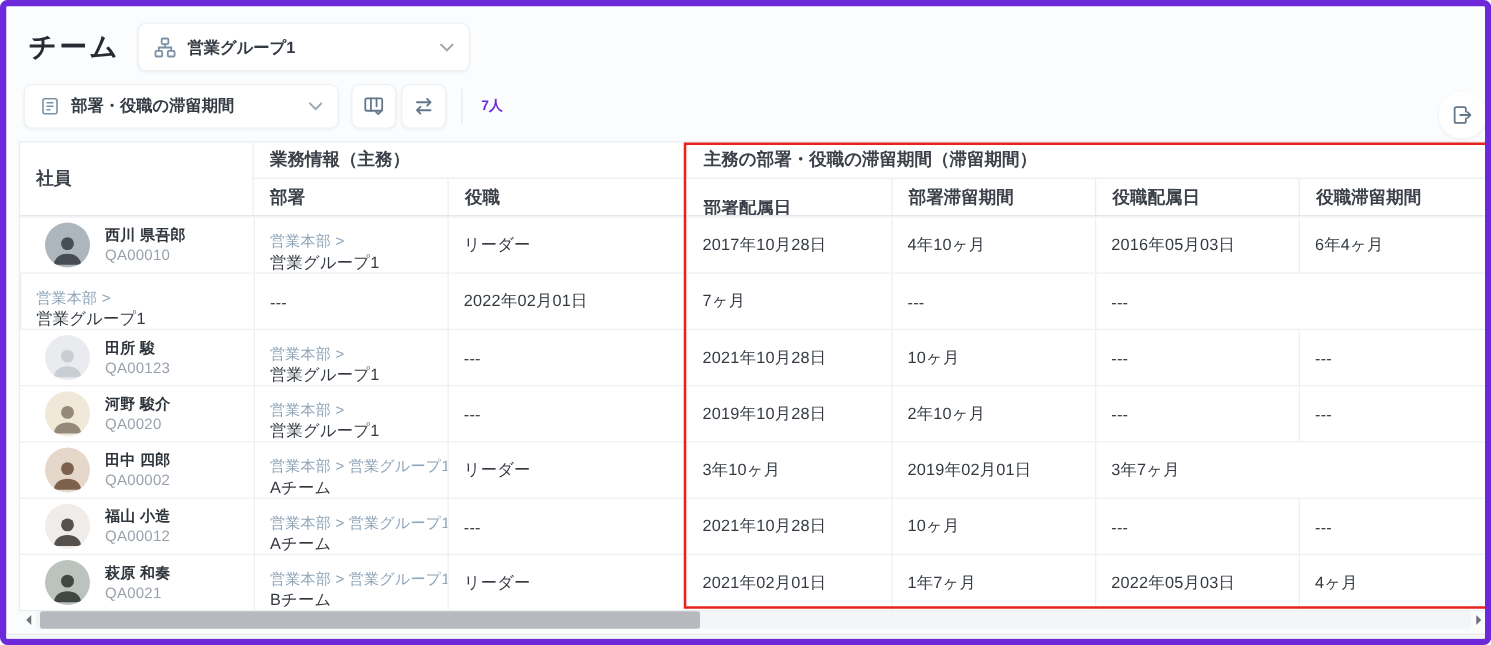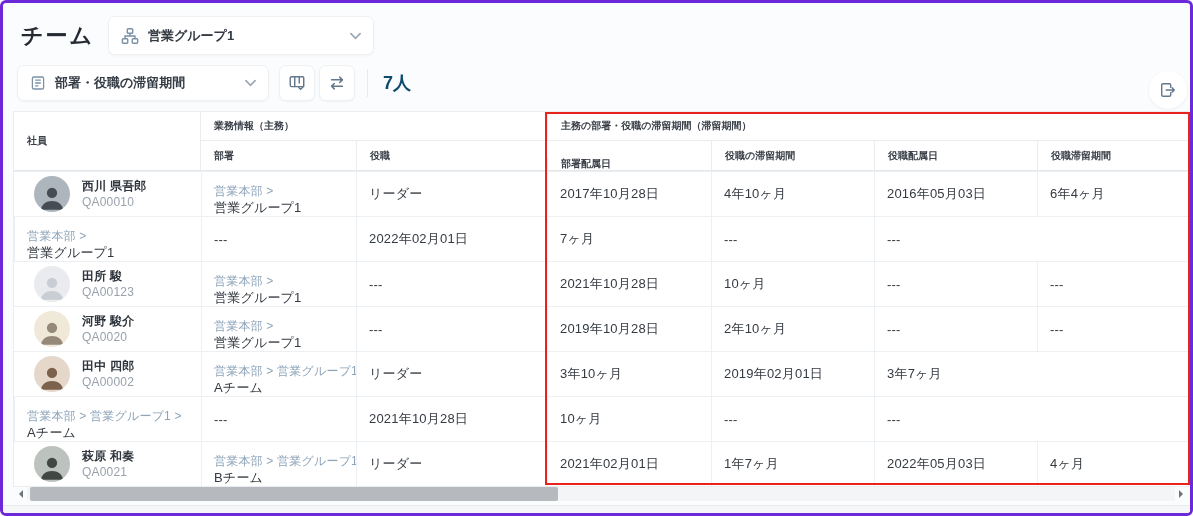--- a/index.html
+++ b/index.html
@@ -1,19 +1,19 @@
 <!DOCTYPE html>
 <html><head>
 <meta charset="utf-8">
 <style>
   * { margin:0; padding:0; box-sizing:border-box; }
   html,body { background:#fff; font-family:"Liberation Sans","DejaVu Sans",sans-serif; }
   .app {
     position:relative; width:1193px; height:516px; background:#fbfcfd;
-    border:3px solid #6d28d9; border-radius:6px; overflow:hidden;
+    border:5px solid #6d28d9; border-radius:6px; overflow:hidden;
     --cols:187px 155px 191px 164px 163px 163px 1fr;
     --line:#eaedf0; --text:#343a41; --muted:#99a1ab; --icon:#69809a;
   }
   
   .page-title { position:absolute; left:18px; top:18px; font-size:22px; font-weight:700; color:#262b33; letter-spacing:2px; }
   .selector {
     position:absolute; display:flex; align-items:center; gap:9px;
     background:#fff; border:1px solid #eef1f3; border-radius:7px;
     box-shadow:0 1px 2px rgba(40,60,80,.05); padding:0 12px; cursor:pointer;
   }
@@ -21,29 +21,29 @@
   .view-selector { left:14px; top:62px; width:252px; height:36px; }
   .selector .label { flex:1; font-size:13px; font-weight:700; color:#333a43; }
   .icon-btn {
     position:absolute; width:36px; height:36px; top:62px; background:#fff;
     border:1px solid #eef1f3; border-radius:7px; box-shadow:0 1px 2px rgba(40,60,80,.05);
     display:flex; align-items:center; justify-content:center; cursor:pointer;
   }
   .btn-columns { left:276px; }
   .btn-swap { left:316px; }
   .toolbar-divider { position:absolute; left:364px; top:66px; width:1px; height:28px; background:#e6eaed; }
-  .member-count { position:absolute; left:380px; top:62px; height:36px; line-height:36px; font-size:18px; font-weight:700; color:#0c4a6e; }
+  .member-count { position:absolute; left:380px; top:62px; height:36px; line-height:36px; font-size:11px; font-weight:700; color:#6d28d9; }
   .export-button {
     position:absolute; left:1146px; top:68px; width:38px; height:38px; border-radius:50%;
     background:#fff; box-shadow:0 1px 3px rgba(40,60,80,.08); display:flex; align-items:center; justify-content:center; cursor:pointer;
   }
   
   .table { position:absolute; left:10px; top:108px; width:1176px; background:#fff; border:1px solid #e9edf0; }
   .thead { display:grid; grid-template-columns:var(--cols); grid-template-rows:29px 29px; border-bottom:1px solid #e4e8ec; }
-  .th { display:flex; align-items:center; padding:0 13px; font-size:10px; font-weight:700; color:#3b4049; white-space:nowrap; overflow:hidden; }
+  .th { display:flex; align-items:center; padding:0 13px; font-size:14px; font-weight:700; color:#3b4049; white-space:nowrap; overflow:hidden; }
   .th-emp { grid-row:1/3; grid-column:1; border-right:1px solid var(--line); }
   .th-g1 { grid-row:1; grid-column:2/4; border-bottom:1px solid var(--line); }
   .th-g2 { grid-row:1; grid-column:4/8; border-bottom:1px solid var(--line); border-left:1px solid var(--line); }
   .th-sub { grid-row:2;font-family:Liberation Mono, monospace; }
   .s-dept { grid-column:2; } .s-role { grid-column:3; } .s-dad { grid-column:4;margin-top:17px; }
   .s-dt { grid-column:5; } .s-rad { grid-column:6; } .s-rt { grid-column:7; }
   .bl { border-left:1px solid var(--line); }
   .trow { display:grid; grid-template-columns:var(--cols); height:45px; border-top:1px solid #edf0f3; }
   .trow:first-of-type { border-top:none; }
   .cell { display:flex; align-items:center; padding:0 12px; font-size:13px; color:var(--text); border-left:1px solid #edf0f3; white-space:nowrap; overflow:hidden; letter-spacing:.2px; }
@@ -138,21 +138,21 @@
   </div>
 
   <div class="table">
     <div class="thead">
       <div class="th th-emp">社員</div>
       <div class="th th-g1">業務情報（主務）</div>
       <div class="th th-g2">主務の部署・役職の滞留期間（滞留期間）</div>
       <div class="th th-sub s-dept">部署</div>
       <div class="th th-sub s-role bl">役職</div>
       <div class="th th-sub s-dad bl">部署配属日</div>
-      <div class="th th-sub s-dt bl">役職の滞留期間</div>
+      <div class="th th-sub s-dt bl">部署滞留期間</div>
       <div class="th th-sub s-rad bl">役職配属日</div>
       <div class="th th-sub s-rt bl">役職滞留期間</div>
     </div>
 
     <div class="trow">
       <div class="cell c-emp">
         <div class="avatar" style="background-color: rgb(174, 182, 189);">
           <span class="sil" style="color: rgb(69, 76, 84);">
               <svg viewBox="0 0 24 24" width="100%" height="100%">
                 <circle cx="12" cy="8.5" r="4.4" fill="currentColor"></circle>
@@ -259,20 +259,34 @@
         <a class="dept-link">営業本部 &gt; 営業グループ1 &gt;</a>
         <div class="dept-name">Aチーム</div>
       </div>
       <div class="cell">リーダー</div>
       <div class="cell">3年10ヶ月</div>
       <div class="cell">2019年02月01日</div>
       <div class="cell">3年7ヶ月</div>
     </div>
 
     <div class="trow">
+      <div class="cell c-emp">
+        <div class="avatar" style="background-color: rgb(239, 236, 233);">
+          <span class="sil" style="color: rgb(85, 80, 75);">
+              <svg viewBox="0 0 24 24" width="100%" height="100%">
+                <circle cx="12" cy="8.5" r="4.4" fill="currentColor"></circle>
+                <path d="M2.5 23c.7-5 4.5-7.6 9.5-7.6s8.8 2.6 9.5 7.6z" fill="currentColor"></path>
+              </svg>
+            </span>
+        </div>
+        <div>
+            <div class="emp-name">福山 小造</div>
+            <div class="emp-id">QA00012</div>
+          </div>
+      </div>
       <div class="cell c-dept">
         <a class="dept-link">営業本部 &gt; 営業グループ1 &gt;</a>
         <div class="dept-name">Aチーム</div>
       </div>
       <div class="cell">---</div>
       <div class="cell">2021年10月28日</div>
       <div class="cell">10ヶ月</div>
       <div class="cell">---</div>
       <div class="cell">---</div>
     </div>

